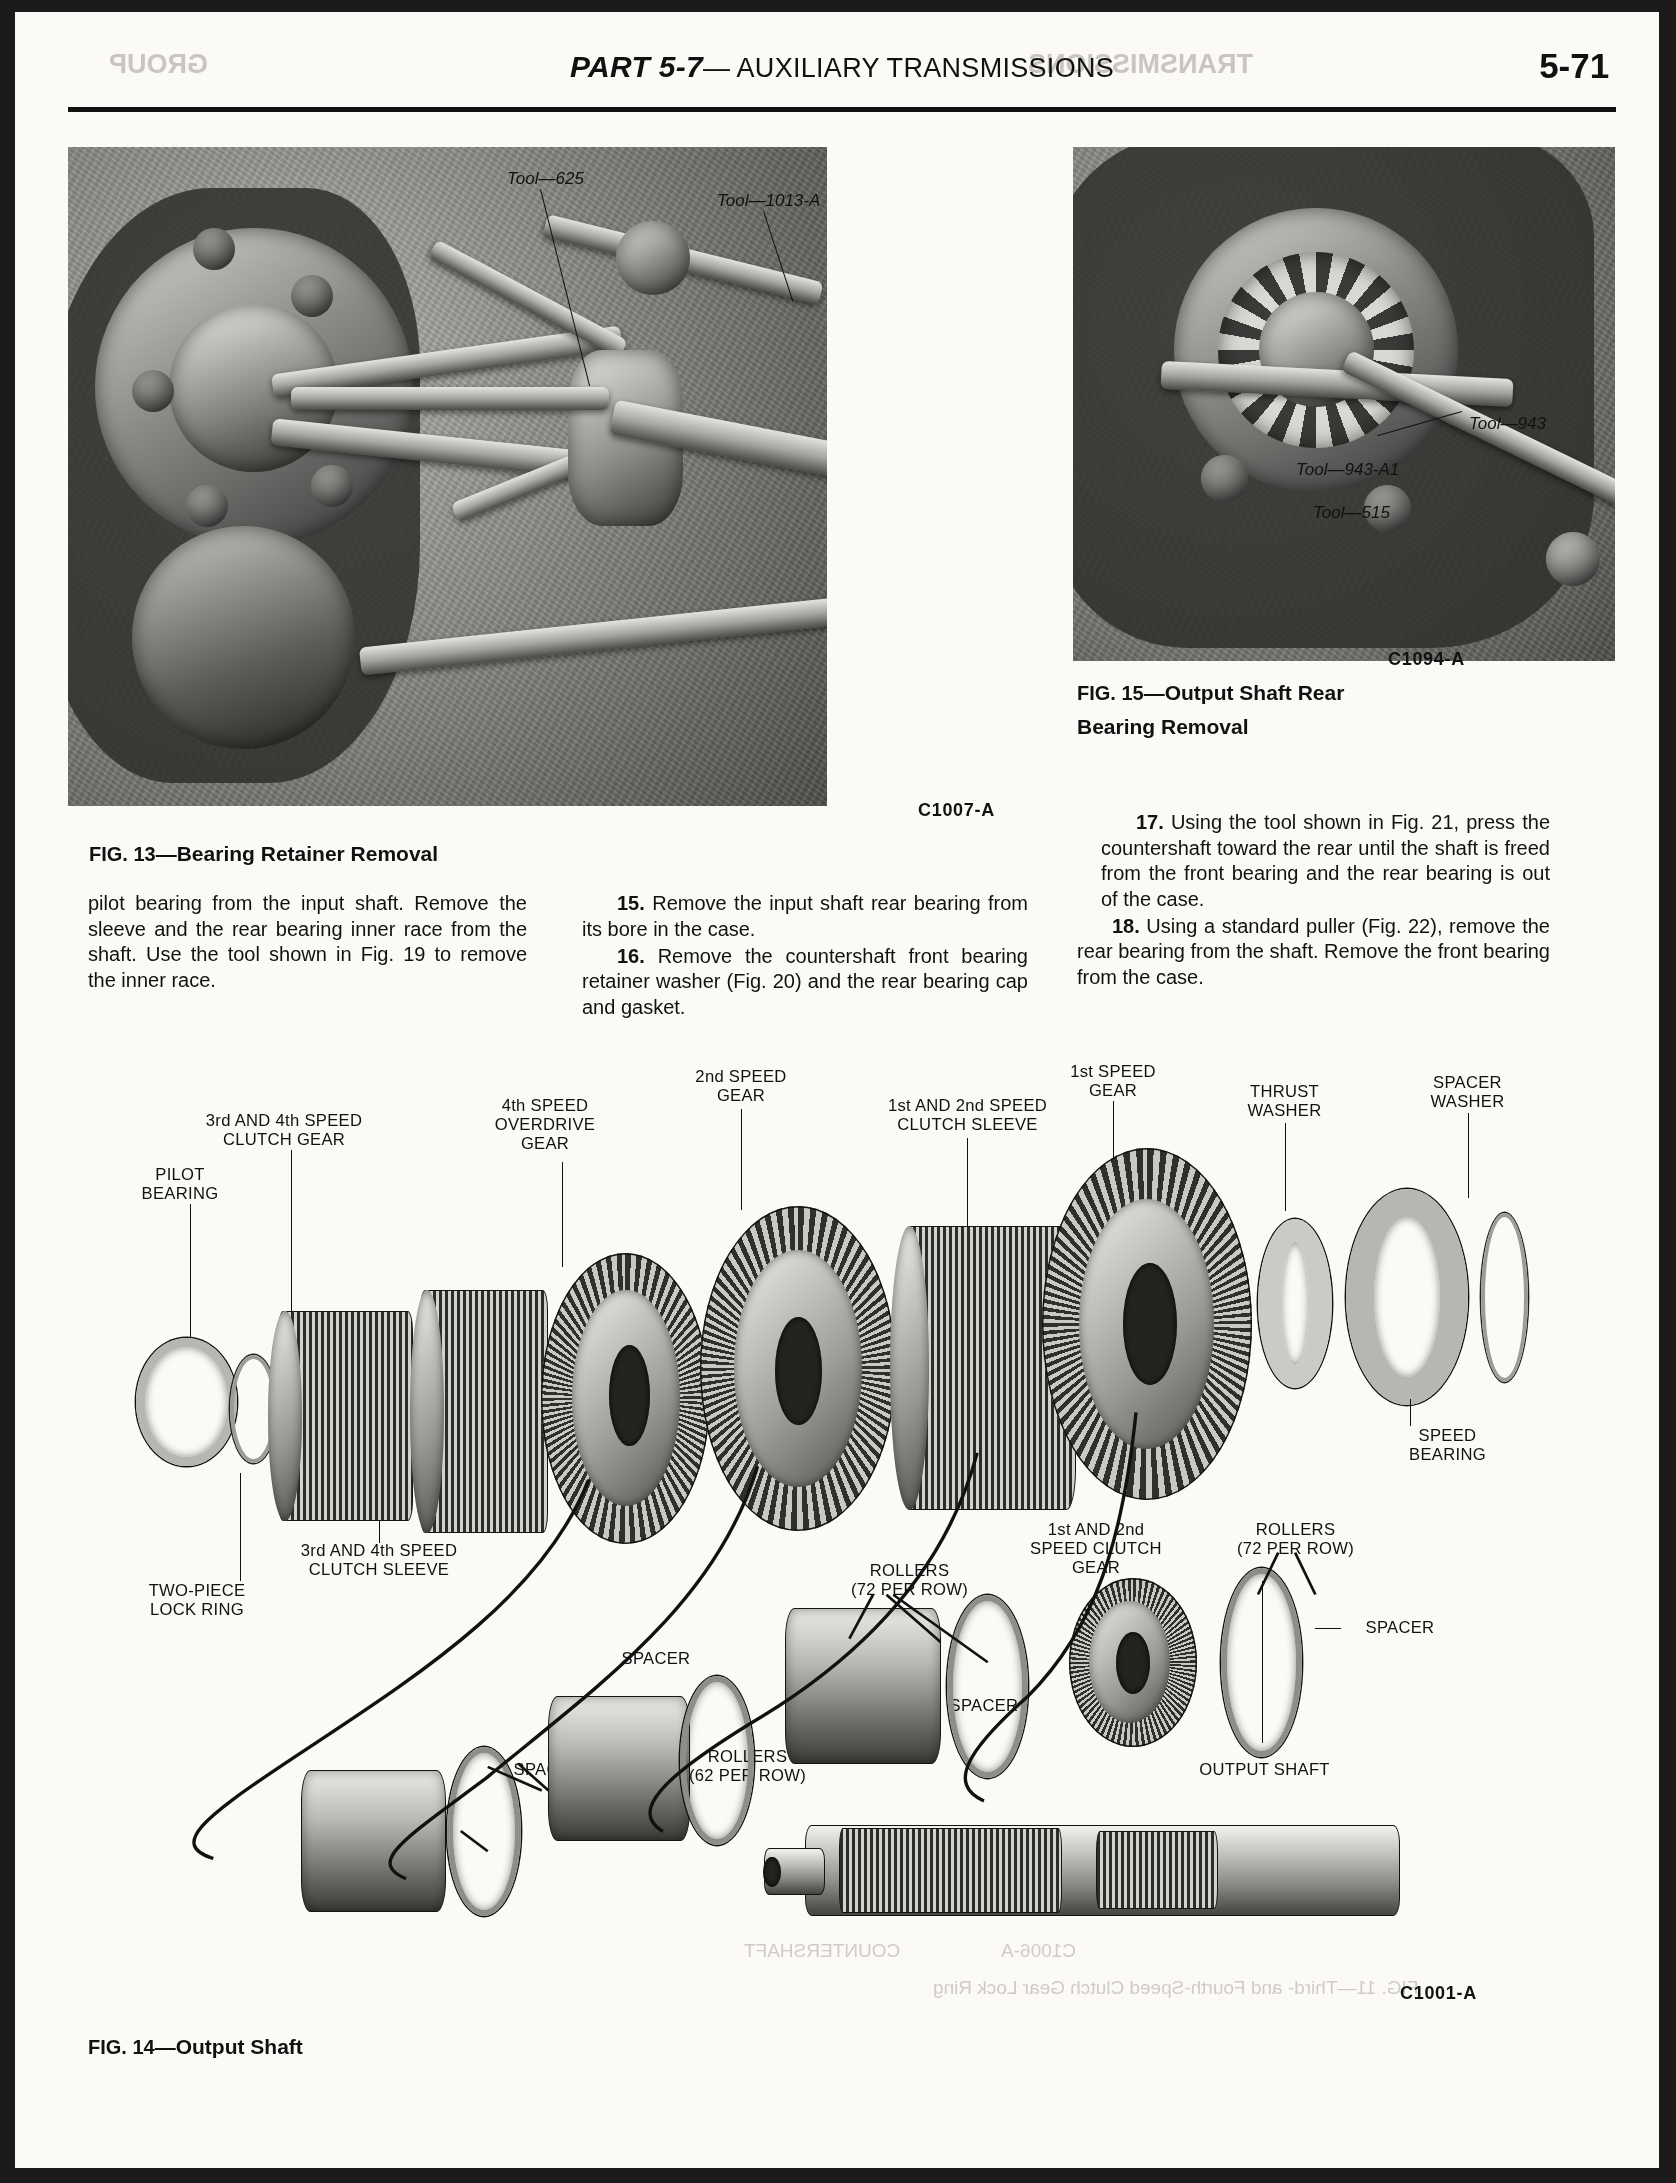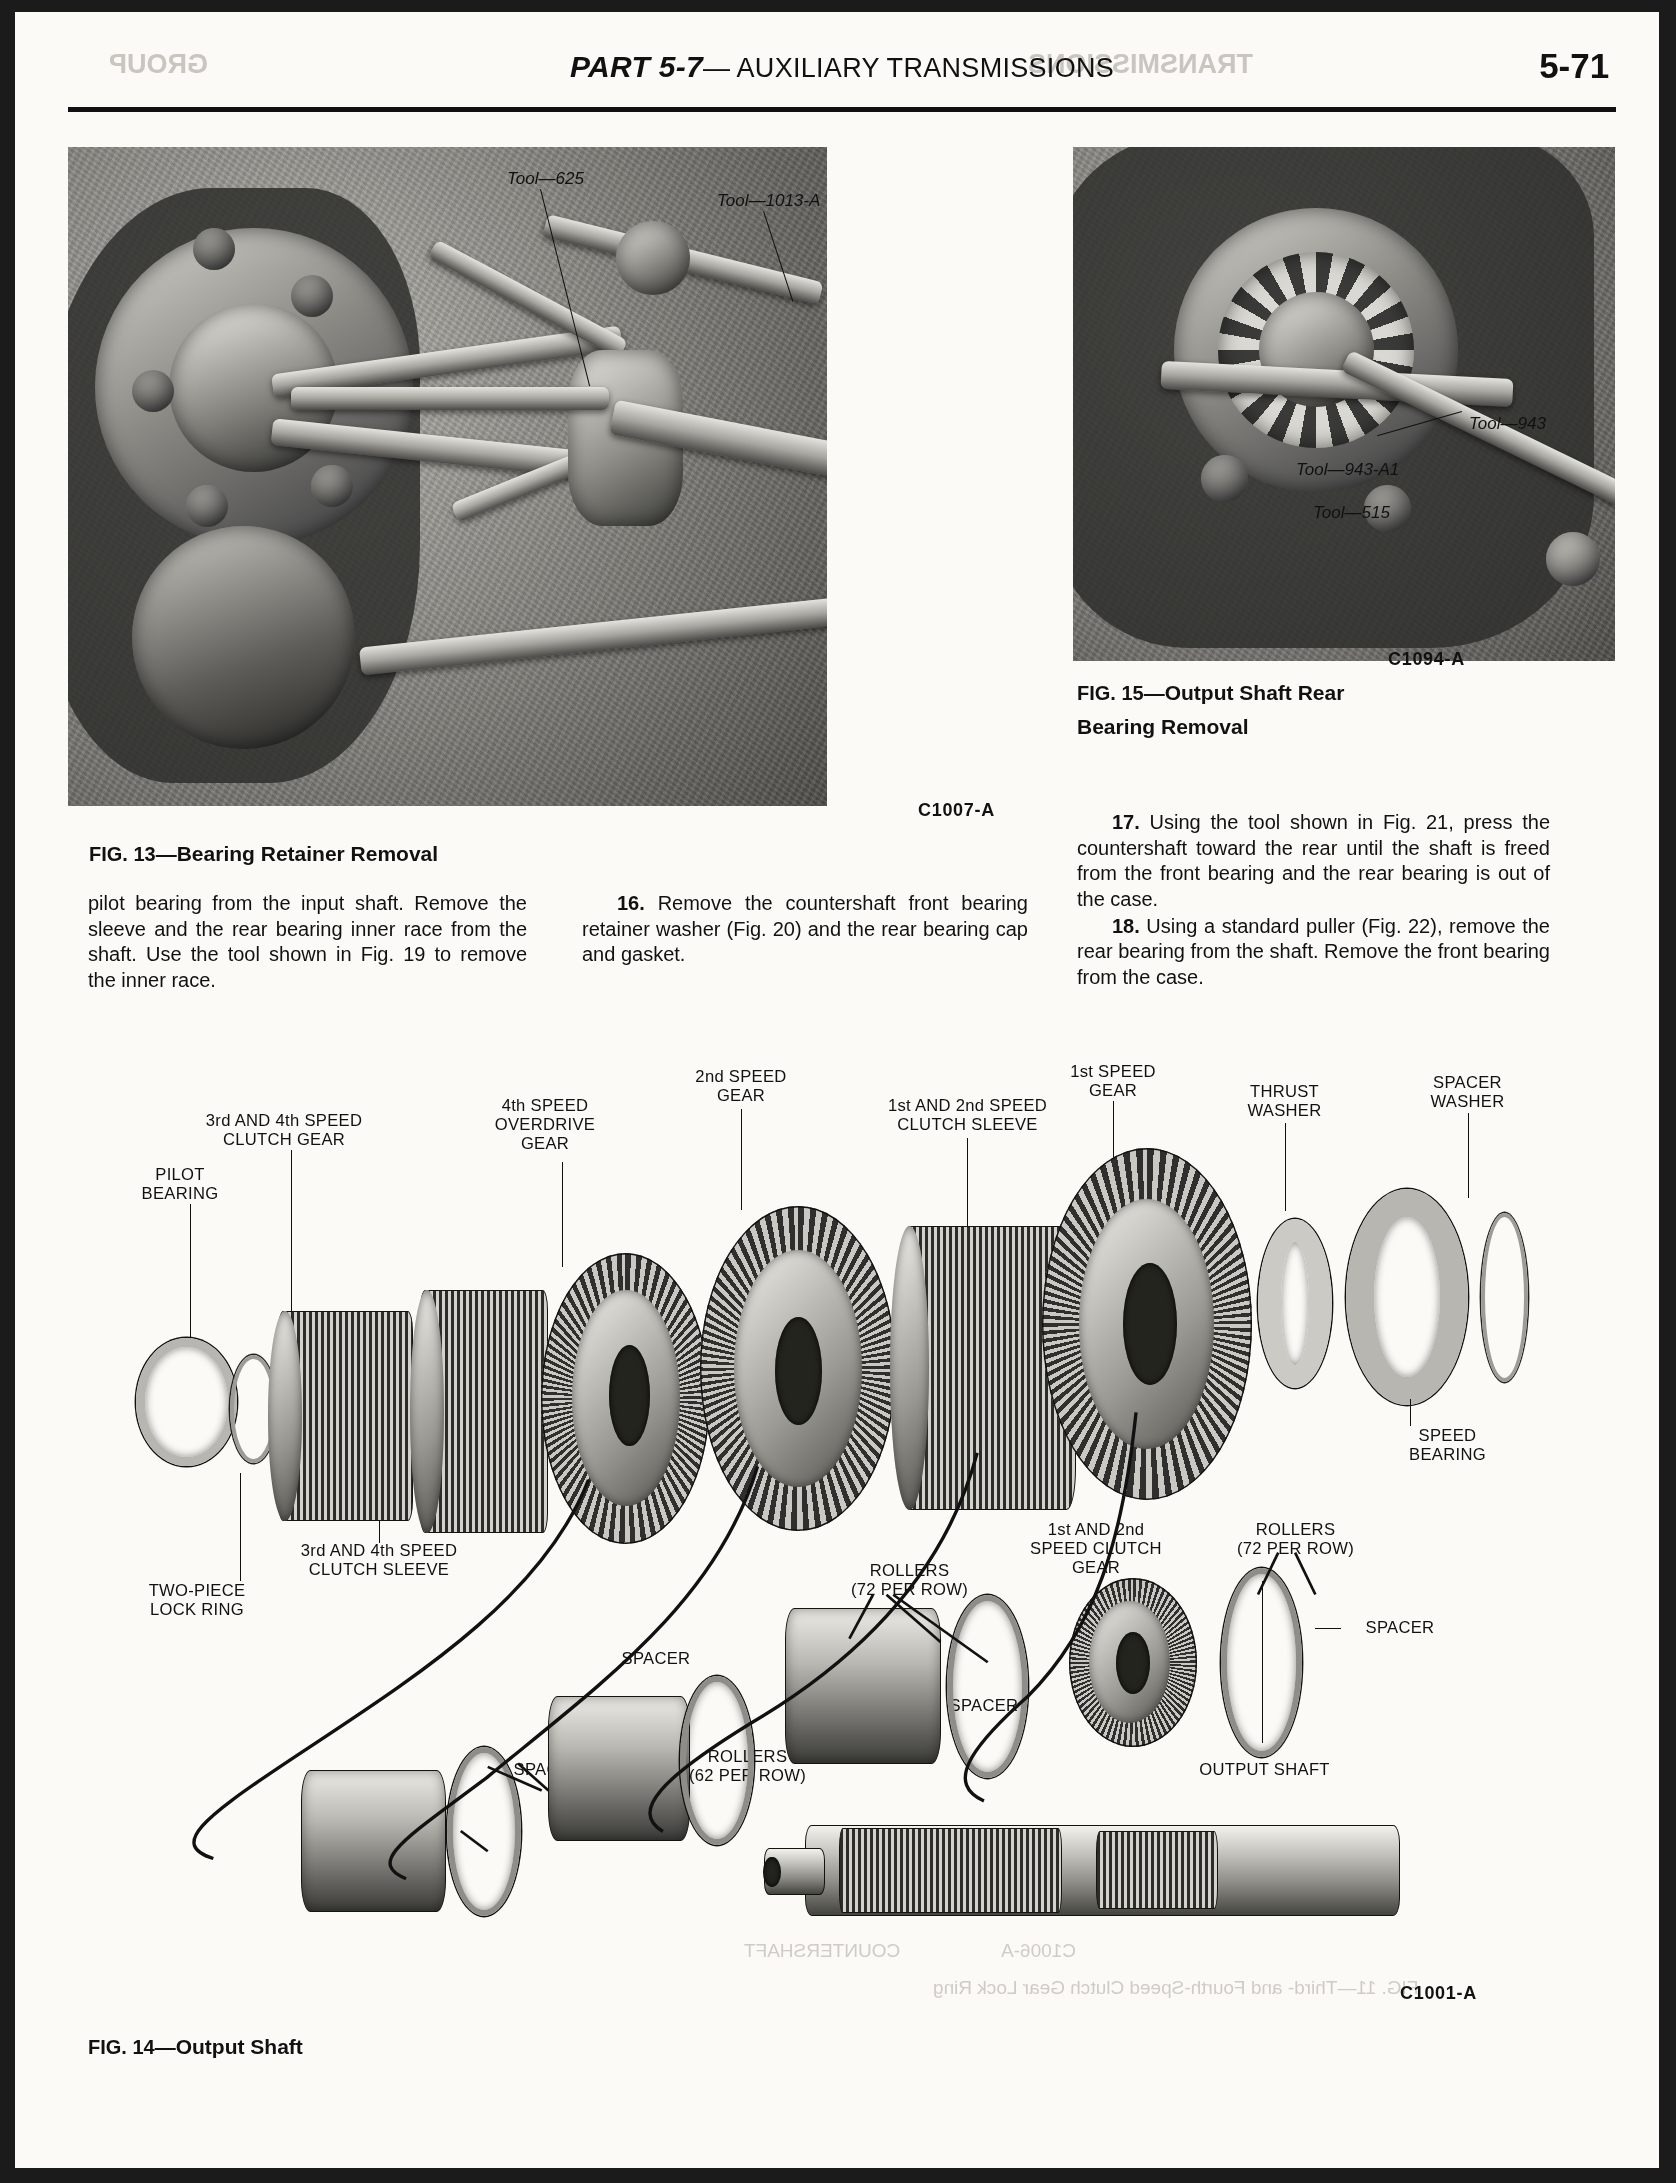--- a/index.html
+++ b/index.html
@@ -276,25 +276,26 @@
     </div>
     <div class="figcap" style="left:1062px; top:703px;">
       <span class="tx">Bearing Removal</span>
     </div>
 
     <div class="col" style="left:73px; top:879px; width:439px;">
       <p>pilot bearing from the input shaft. Remove the sleeve and the rear bearing inner race from the shaft. Use the tool shown in Fig. 19 to remove the inner race.</p>
     </div>
 
     <div class="col" style="left:567px; top:879px; width:446px;">
+      <p class="indent"><b>15.</b><span> Remove the input shaft rear bearing from its bore in the case.</span></p>
       <p class="indent"><b>16.</b><span> Remove the countershaft front bearing retainer washer (Fig. 20) and the rear bearing cap and gasket.</span></p>
     </div>
 
     <div class="col" style="left:1062px; top:763px; width:473px;">
-      <p class="indent" style="margin-top:35px;"><b>17.</b><span> Using the tool shown in Fig. 21, press the countershaft toward the rear until the shaft is freed from the front bearing and the rear bearing is out of the case.</span></p>
+      <p class="indent" style="margin-top:35px;margin-left:24px;"><b>17.</b><span> Using the tool shown in Fig. 21, press the countershaft toward the rear until the shaft is freed from the front bearing and the rear bearing is out of the case.</span></p>
       <p class="indent"><b>18.</b><span> Using a standard puller (Fig. 22), remove the rear bearing from the shaft. Remove the front bearing from the case.</span></p>
     </div>
 
     <div id="fig14">
 
       <div class="ghost-text flip" style="left:676px; top:893px;">COUNTERSHAFT</div>
       <div class="ghost-text flip" style="left:933px; top:893px;">C1006-A</div>
       <div class="ghost-text flip" style="left:865px; top:930px;">FIG. 11—Third- and Fourth-Speed Clutch Gear Lock Ring</div>
 
       <div class="dlabel" style="left:41px; top:118px; width:142px;">PILOT

